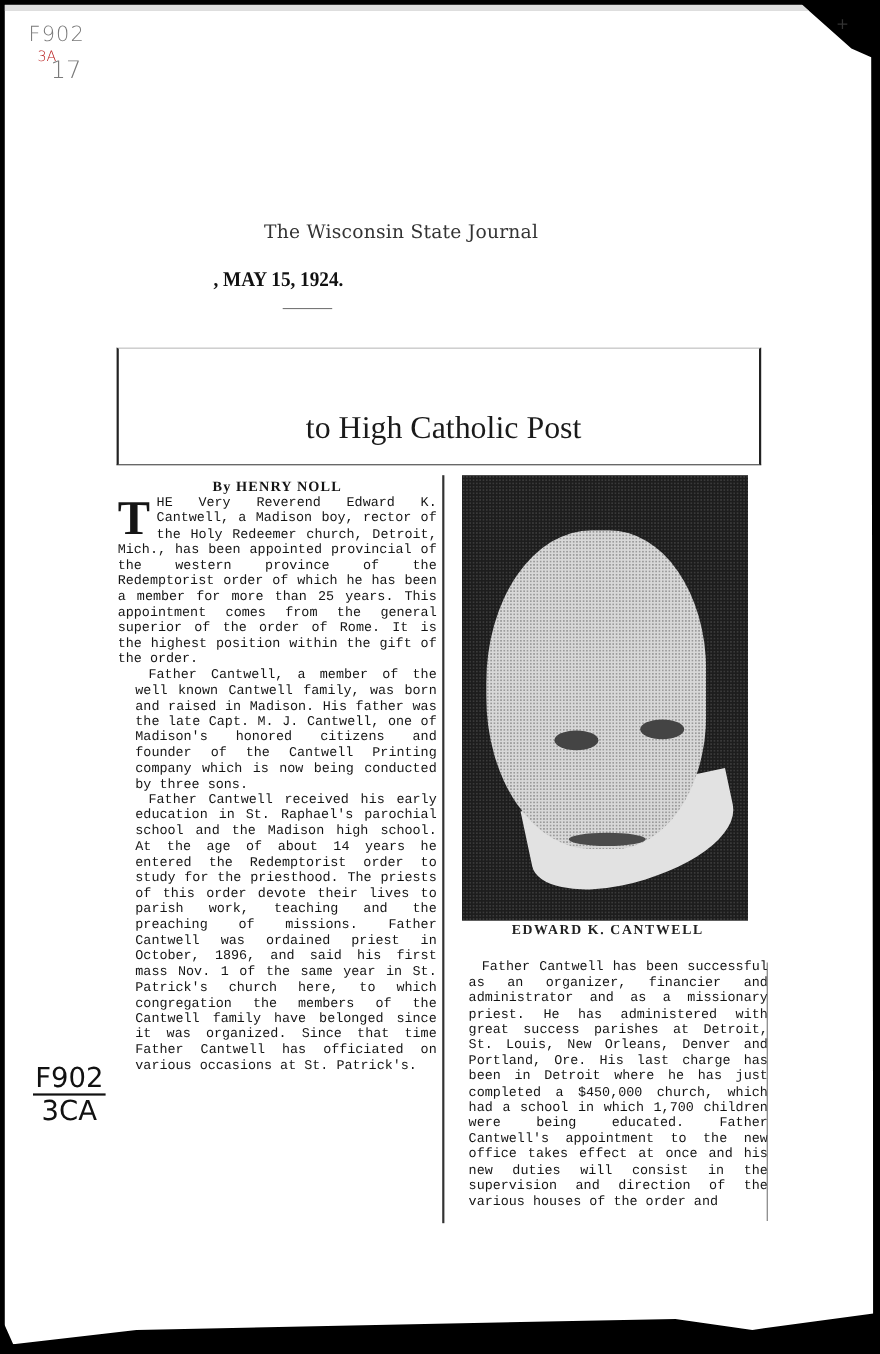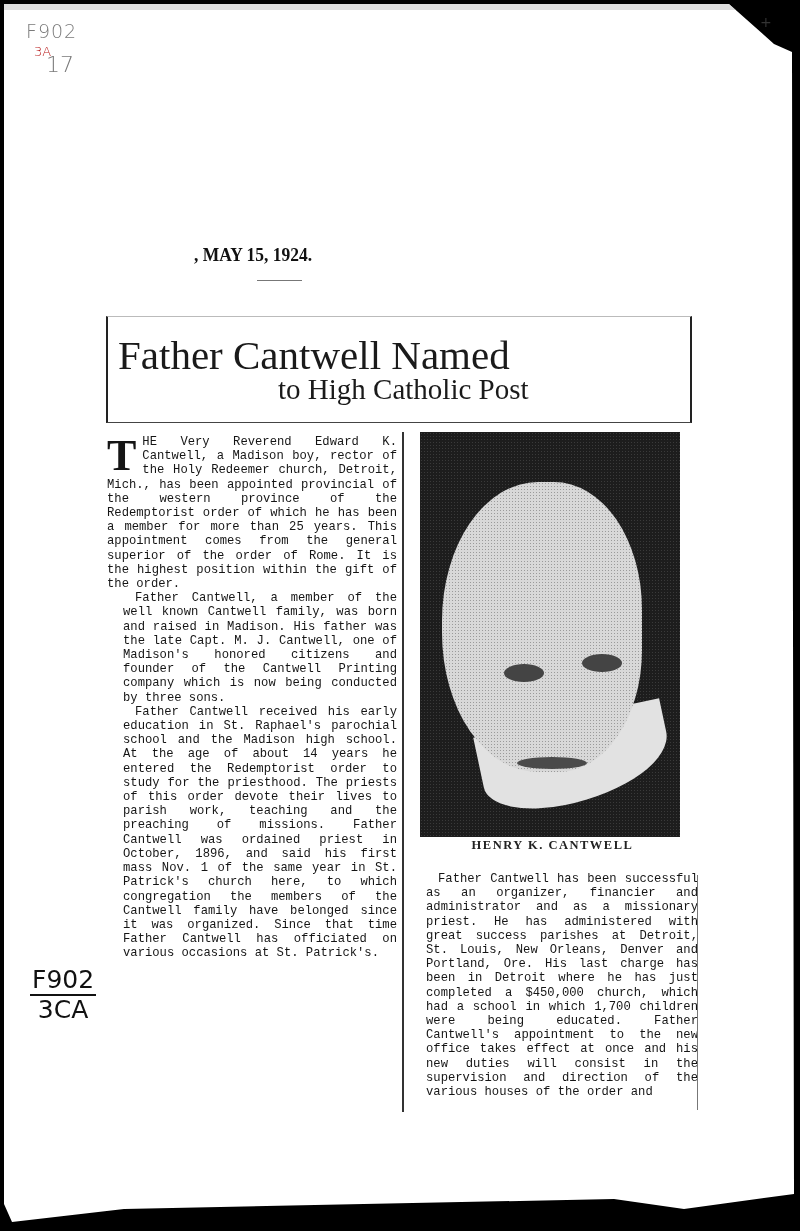--- a/index.html
+++ b/index.html
@@ -43,51 +43,52 @@
 </head>
 <body>
 
 <div class="sheet">
   <div class="scan-edge-top"></div>
 
   <span class="pencil a">F902</span>
   <span class="pencil b">3A</span>
   <span class="pencil c">17</span>
 
+  <div class="masthead">The Wisconsin State Journal</div>
   <div class="dateline">, MAY 15, 1924.</div>
   <div class="date-rule"></div>
 
   <div class="headline-box">
-    <div class="hl1">Father Cantwell Named</div>
     <div class="hl2">to High Catholic Post</div>
   </div>
 
   <div class="ink">
     <div class="top">F902</div>
     <div>3CA</div>
   </div>
 </div>
 
 <span class="plus" style="left:760px;top:14px;">+</span>
 
 <div class="col left">
+  <div class="byline">By HENRY NOLL</div>
   <span class="dropcap">T</span>
   <p>HE Very Reverend Edward K. Cantwell, a Madison boy, rector of the Holy Redeemer church, Detroit, Mich., has been appointed provincial of the western province of the Redemptorist order of which he has been a member for more than 25 years. This appointment comes from the general superior of the order of Rome. It is the highest position within the gift of the order.</p>
   <p class="indent">Father Cantwell, a member of the well known Cantwell family, was born and raised in Madison. His father was the late Capt. M. J. Cantwell, one of Madison's honored citizens and founder of the Cantwell Printing company which is now being conducted by three sons.</p>
   <p class="indent">Father Cantwell received his early education in St. Raphael's parochial school and the Madison high school. At the age of about 14 years he entered the Redemptorist order to study for the priesthood. The priests of this order devote their lives to parish work, teaching and the preaching of missions. Father Cantwell was ordained priest in October, 1896, and said his first mass Nov. 1 of the same year in St. Patrick's church here, to which congregation the members of the Cantwell family have belonged since it was organized. Since that time Father Cantwell has officiated on various occasions at St. Patrick's.</p>
 </div>
 
 <div class="vrule"></div>
 
 <div class="photo">
   <div class="collar"></div>
   <div class="head">
     <div class="eye1"></div>
     <div class="eye2"></div>
     <div class="mouth"></div>
   </div>
 </div>
-<div class="caption">HENRY K. CANTWELL</div>
+<div class="caption">EDWARD K. CANTWELL</div>
 
 <div class="col right" style="top:872px;">
   <p class="indent">Father Cantwell has been successful as an organizer, financier and administrator and as a missionary priest. He has administered with great success parishes at Detroit, St. Louis, New Orleans, Denver and Portland, Ore. His last charge has been in Detroit where he has just completed a $450,000 church, which had a school in which 1,700 children were being educated. Father Cantwell's appointment to the new office takes effect at once and his new duties will consist in the supervision and direction of the various houses of the order and</p>
 </div>
 <div class="vrule2"></div>
 
 </body></html>

